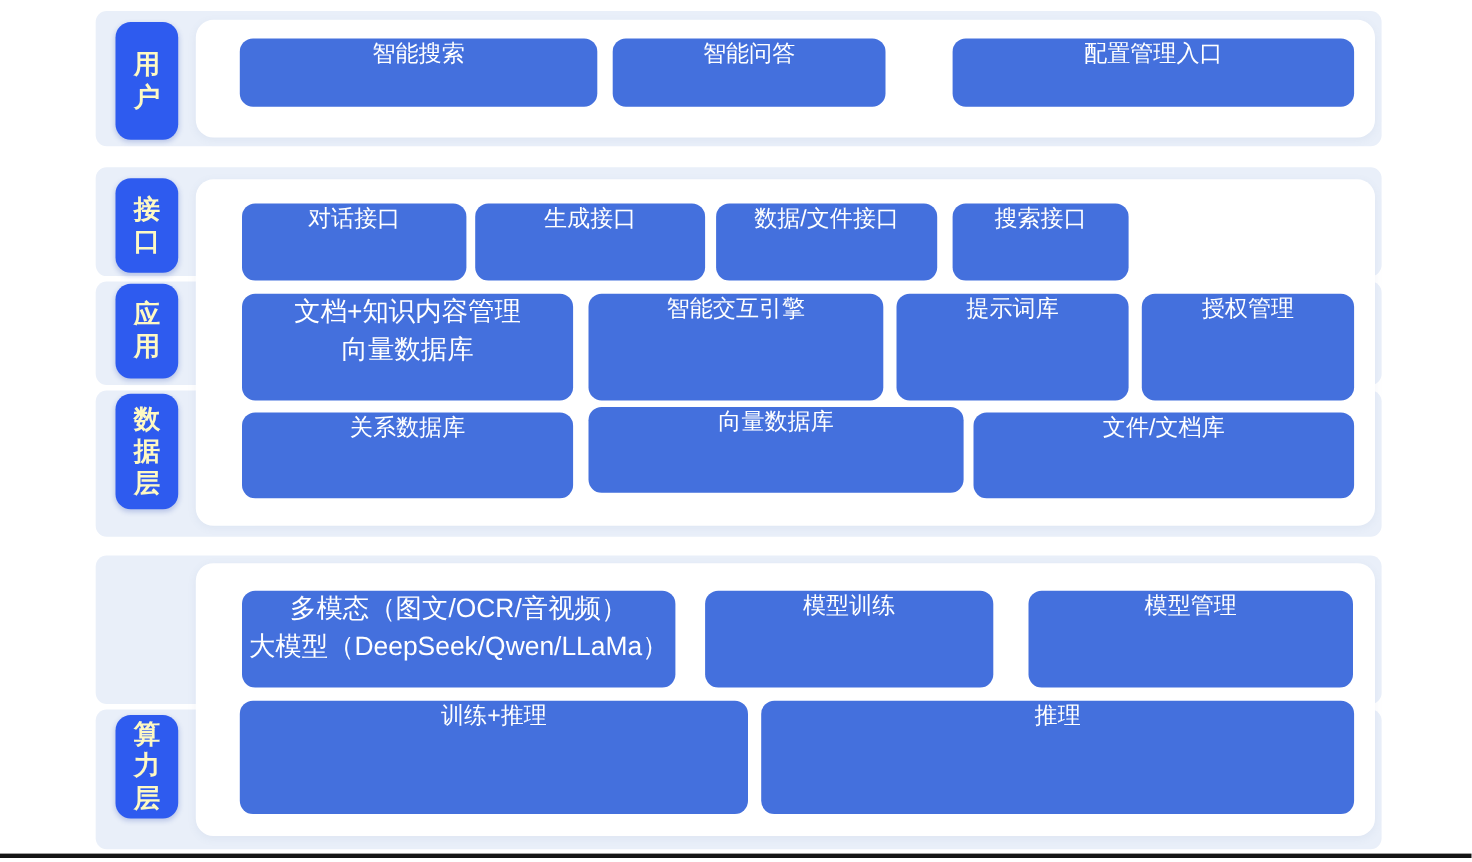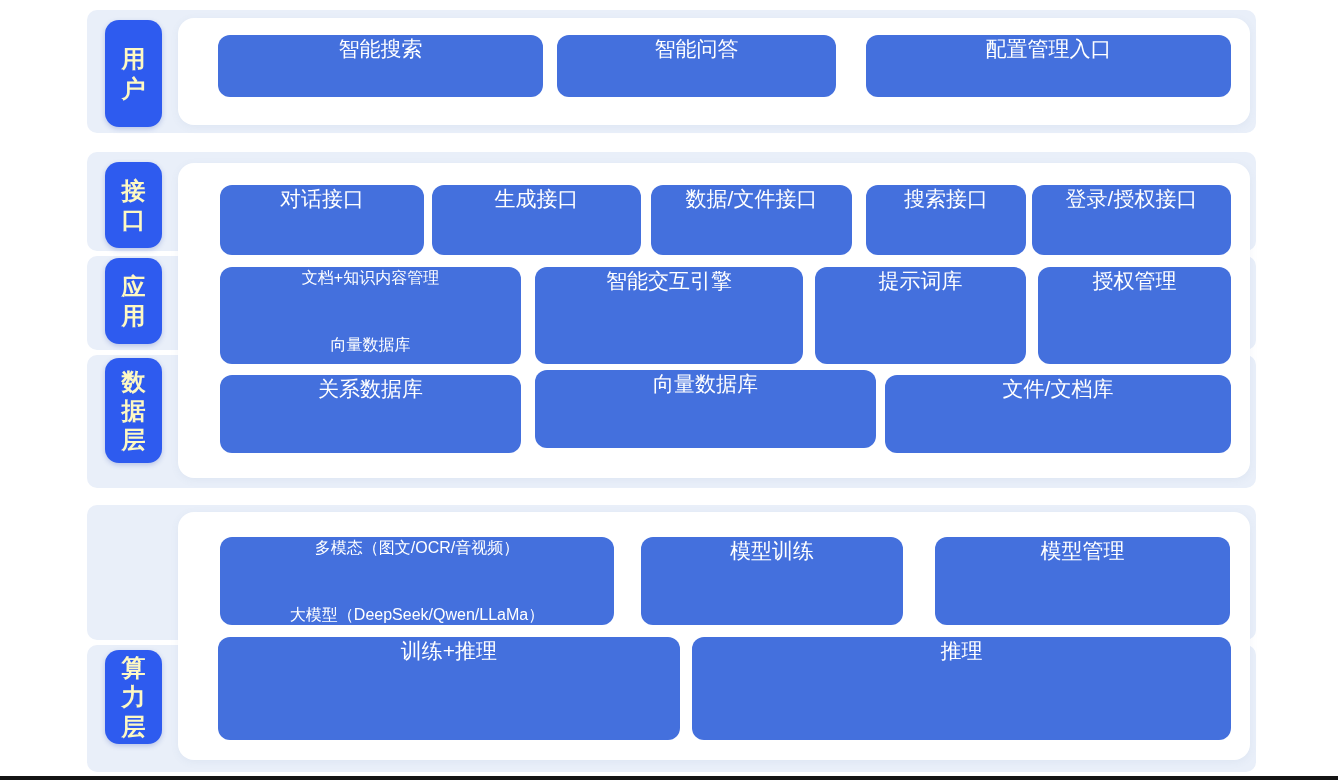--- a/index.html
+++ b/index.html
@@ -58,21 +58,21 @@
     display: flex;
     flex-direction: column;
     align-items: center;
     justify-content: flex-start;
     text-align: center;
     font-size: 21px;
     line-height: 1.35;
   }
   .node .line { display: block; }
   .node .line:empty { display: none; }
-  .node.two-line { font-size: 16px; line-height: 1.4; gap: 45px; }
+  .node.two-line { font-size: 24px; line-height: 1.4; }
 
   .bottom-rule {
     position: absolute;
     left: 0;
     width: 1338px;
     background: #141414;
   }
 </style>
 </head>
 <body>
@@ -80,21 +80,21 @@
 <div class="stage">
 
   <div class="band" style="left:87px; top:10px; width:1169px; height:123px;"></div>
   <div class="panel" style="left:178px; top:18px; width:1072px; height:107px;"></div>
   <div class="layer-label" style="left:105px; top:20px; width:57px; height:107px;">
     <span class="vtext">用户</span>
   </div>
   <div class="node" style="left:218px; top:35px; width:325px; height:62px;">
     <span class="line">智能搜索</span>
   </div>
-  <div class="node" style="left:557px; top:35px; width:279px; height:62px;">
+  <div class="node" style="left:557px; top:35px; width:248px; height:62px;">
     <span class="line">智能问答</span>
   </div>
   <div class="node" style="left:866px; top:35px; width:365px; height:62px;">
     <span class="line">配置管理入口</span>
   </div>
 
   <div class="band" style="left:87px; top:152px; width:1169px; height:99px;"></div>
   <div class="band" style="left:87px; top:256px; width:1169px; height:94px;"></div>
   <div class="band" style="left:87px; top:355px; width:1169px; height:133px;"></div>
   <div class="panel" style="left:178px; top:163px; width:1072px; height:315px;"></div>
@@ -113,23 +113,20 @@
     <span class="line">对话接口</span>
   </div>
   <div class="node" style="left:432px; top:185px; width:209px; height:70px;">
     <span class="line">生成接口</span>
   </div>
   <div class="node" style="left:651px; top:185px; width:201px; height:70px;">
     <span class="line">数据/文件接口</span>
   </div>
   <div class="node" style="left:866px; top:185px; width:160px; height:70px;">
     <span class="line">搜索接口</span>
-  </div>
-  <div class="node" style="left:1032px; top:185px; width:199px; height:70px;">
-    <span class="line">登录/授权接口</span>
   </div>
 
   <div class="node two-line" style="left:220px; top:267px; width:301px; height:97px;">
     <span class="line">文档+知识内容管理</span>
     <span class="line">向量数据库</span>
   </div>
   <div class="node" style="left:535px; top:267px; width:268px; height:97px;">
     <span class="line">智能交互引擎</span>
   </div>
   <div class="node" style="left:815px; top:267px; width:211px; height:97px;">

